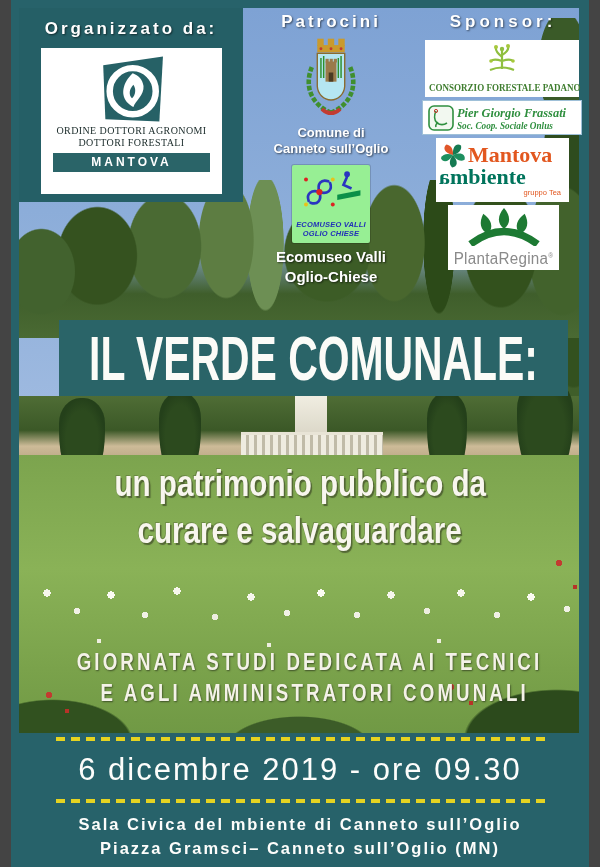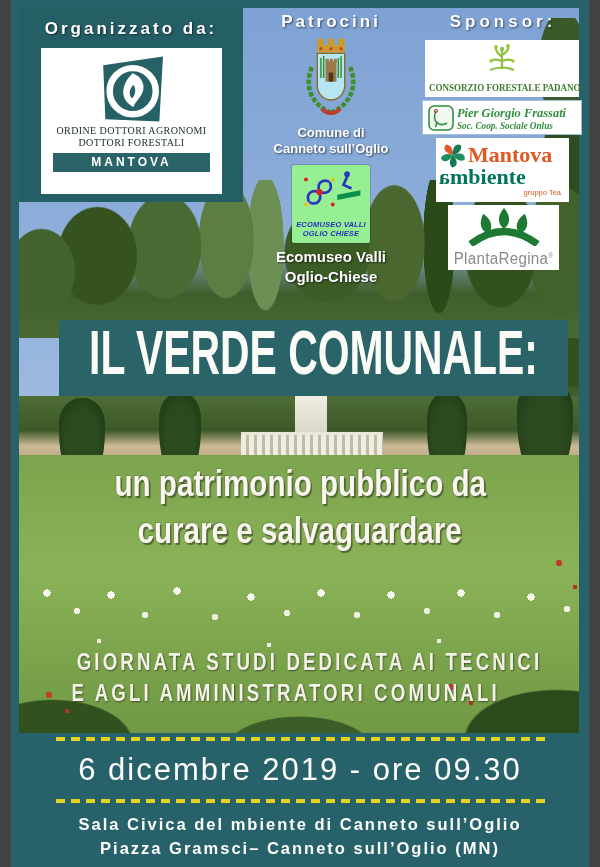--- a/index.html
+++ b/index.html
@@ -113,28 +113,28 @@
   #mantova-word2{position:absolute;left:3px;top:26px;font-weight:bold;font-size:22px;color:#00745c;}
   #mantova-word2 .flip{display:inline-block;transform:scaleX(-1);}
   #mantova-tag{position:absolute;right:8px;bottom:5px;font-family:"Liberation Sans",sans-serif;
     font-size:7.5px;color:#e2571f;}
   #planta-card{left:33px;top:193px;width:111px;height:65px;text-align:center;padding-top:3px;}
   #planta-label{font-size:16px;color:#8a8a8a;letter-spacing:.3px;white-space:nowrap;
     display:inline-block;transform:scaleX(.95);}
   #planta-label sup{font-size:7px;}
   
   #title-banner{position:absolute;left:48px;top:320px;width:509px;height:76px;background:#2a6468;
-    display:flex;justify-content:center;z-index:2;}
+    display:flex;align-items:center;justify-content:center;z-index:2;}
   #title-banner h1{margin:0;color:#fbfbf7;font-size:56px;font-weight:bold;white-space:nowrap;
     transform:scale(.73,1.12);}
   #subtitle{position:absolute;left:0;right:0;top:460px;text-align:center;z-index:2;}
   #subtitle .sline{color:#f8f6ee;font-weight:bold;font-size:37px;line-height:47px;white-space:nowrap;
     display:inline-block;transform:scaleX(.8);
     text-shadow:2px 2px 1px rgba(55,65,35,.65),-1px -1px 0 rgba(55,65,35,.3);}
-  #audience{position:absolute;left:0;right:0;top:646px;text-align:left;z-index:2;}
+  #audience{position:absolute;left:0;right:0;top:646px;text-align:right;z-index:2;}
   #audience .aline{color:#f4f2e8;font-weight:bold;font-size:24px;line-height:31px;letter-spacing:4px;
     white-space:nowrap;display:inline-block;transform:scaleX(.78);
     text-shadow:1px 1px 2px rgba(40,50,25,.7);}
   
   #footer{position:absolute;left:0;right:0;top:733px;height:134px;background:#27626a;z-index:3;
     text-align:center;}
   .dashes{width:489px;height:4px;margin:0 auto;
     background:repeating-linear-gradient(90deg,#e5d321 0 9px,transparent 9px 15px);}
   .d1{margin-top:4px;}
   .d2{margin-top:11px;}

